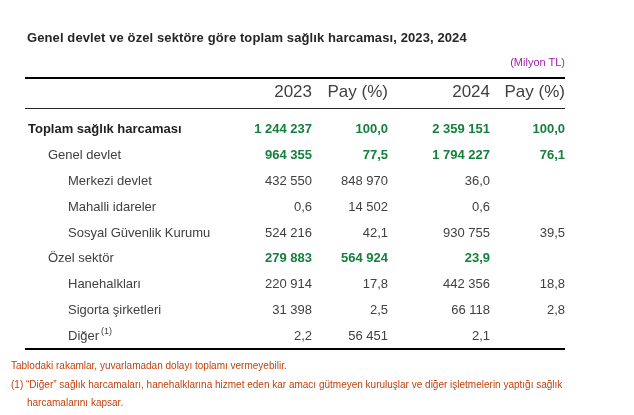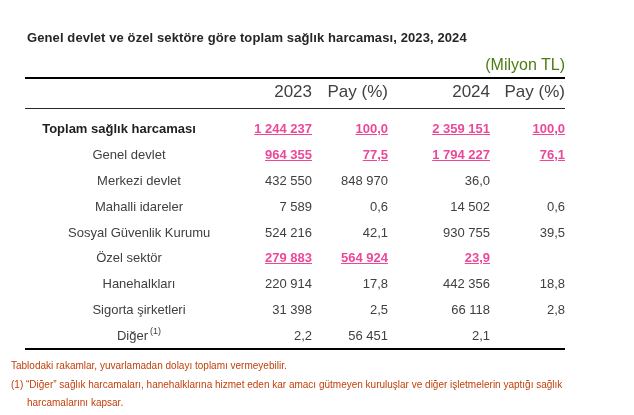--- a/index.html
+++ b/index.html
@@ -14,44 +14,44 @@
   .page { position: absolute; inset: 0; background: #ffffff; margin-top: 16px; }
 
   .title {
     position: absolute; left: 27px; top: 14px;
     font-size: 13px; font-weight: bold; color: #262626;
     letter-spacing: 0.1px;
   }
 
   .tablewrap { position: absolute; left: 25px; top: 40px; width: 540px; }
 
-  .unit-row { text-align: right; font-size: 16px; color: #4d7c0f; padding-bottom: 20px; height: 21px; }
+  .unit-row { text-align: right; font-size: 11px; color: #a21caf; padding-bottom: 20px; height: 21px; }
 
   .rule-thick { border: 0; border-top: 2.5px solid #000; width: 100%; }
   .rule-thin  { border: 0; border-top: 1px solid #262626; width: 100%; }
 
   .grid-row {
     display: grid;
     grid-template-columns: 185px 102px 76px 102px 75px;
     align-items: center;
   }
   .head-row { height: 29px; font-size: 17px; color: #404040; }
   .head-row .cell { align-self: end; padding-bottom: 6px; }
 
   .cell { text-align: right; white-space: nowrap; }
-  .cell.label { text-align: center; }
+  .cell.label { text-align: left; }
 
   .body-rows { padding-top: 7px; }
   .data-row { height: 25.8px; font-size: 13px; }
   .data-row .label { color: #404040; }
   .data-row.indent-0 .label { padding-left: 3px; }
   .data-row.indent-1 .label { padding-left: 23px; }
   .data-row.indent-2 .label { padding-left: 43px; }
   .data-row.label-bold .label { font-weight: bold; color: #1f1f1f; }
-  .data-row.values-bold .cell.num { font-weight: bold; color: #ec4899; text-decoration: underline; }
+  .data-row.values-bold .cell.num { font-weight: bold; color: #15803d; }
   .cell.num { color: #404040; }
   sup.fnref { font-size: 9px; vertical-align: super; line-height: 0; margin-left: 2px; }
   sup.fnref:empty { display: none; }
 
   .footnotes {
     position: absolute; left: 11px; top: 341px; width: 555px;
     font-size: 10px; color: #c2410c; line-height: 18.5px;
   }
   .footnotes .fn2 { padding-left: 16px; text-indent: -16px; }
 </style>
@@ -94,21 +94,20 @@
     <div class="cell num">76,1</div>
   </div>
         <div class="grid-row data-row indent-2">
     <div class="cell label"><span class="label-text">Merkezi devlet</span></div>
     <div class="cell num">432 550</div>
     <div class="cell num">848 970</div>
     <div class="cell num">36,0</div>
   </div>
         <div class="grid-row data-row indent-2">
     <div class="cell label"><span class="label-text">Mahalli idareler</span></div>
-    <div class="cell num">7 589</div>
     <div class="cell num">0,6</div>
     <div class="cell num">14 502</div>
     <div class="cell num">0,6</div>
   </div>
         <div class="grid-row data-row indent-2">
     <div class="cell label"><span class="label-text">Sosyal Güvenlik Kurumu</span></div>
     <div class="cell num">524 216</div>
     <div class="cell num">42,1</div>
     <div class="cell num">930 755</div>
     <div class="cell num">39,5</div>

